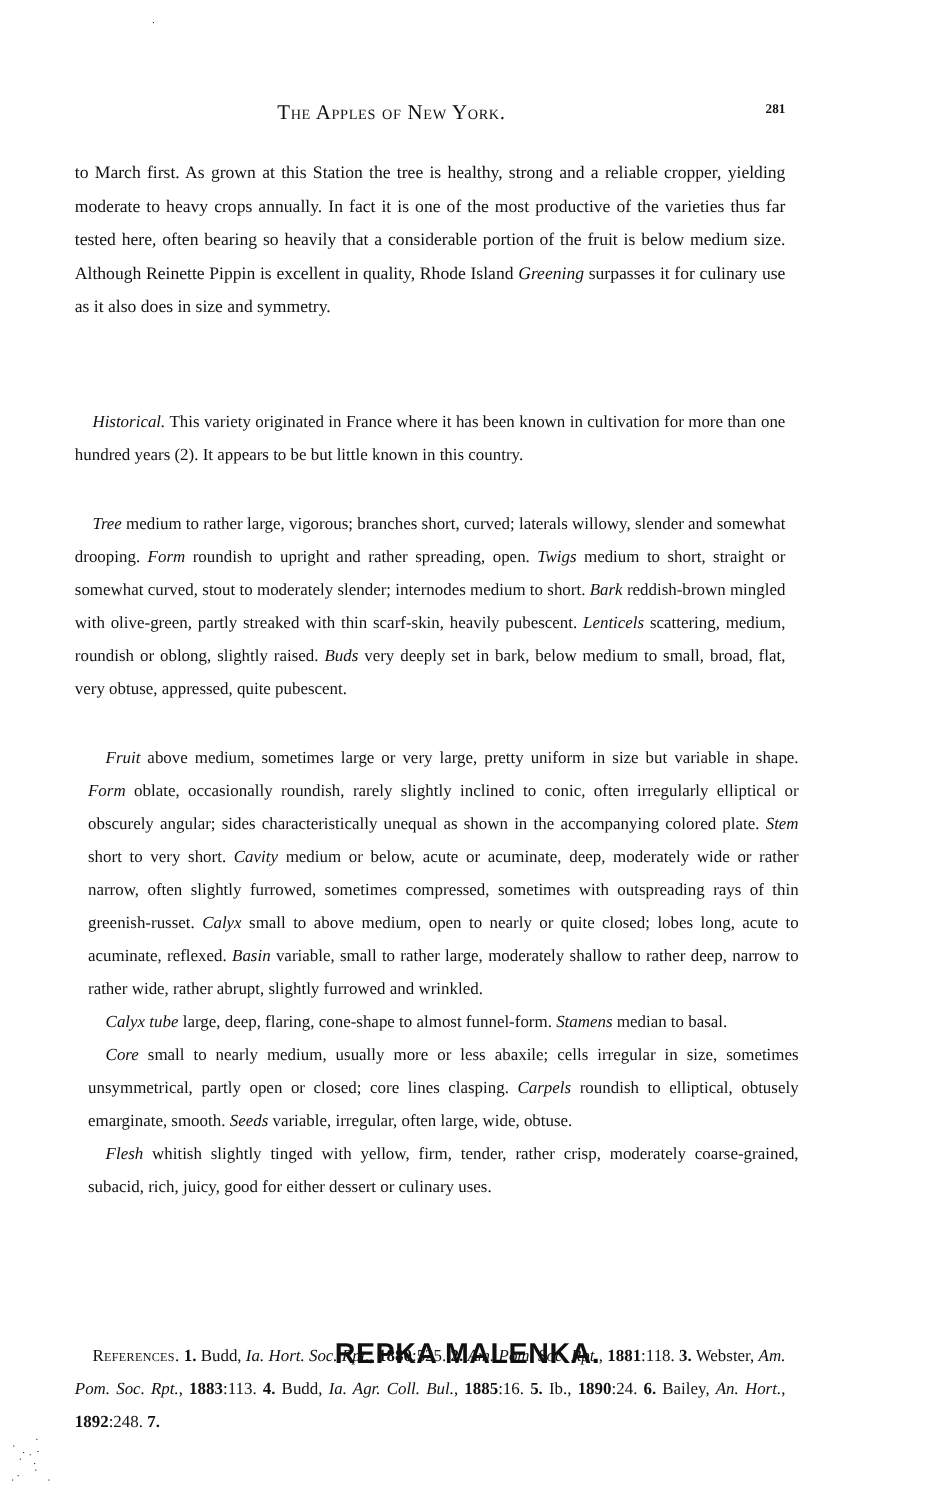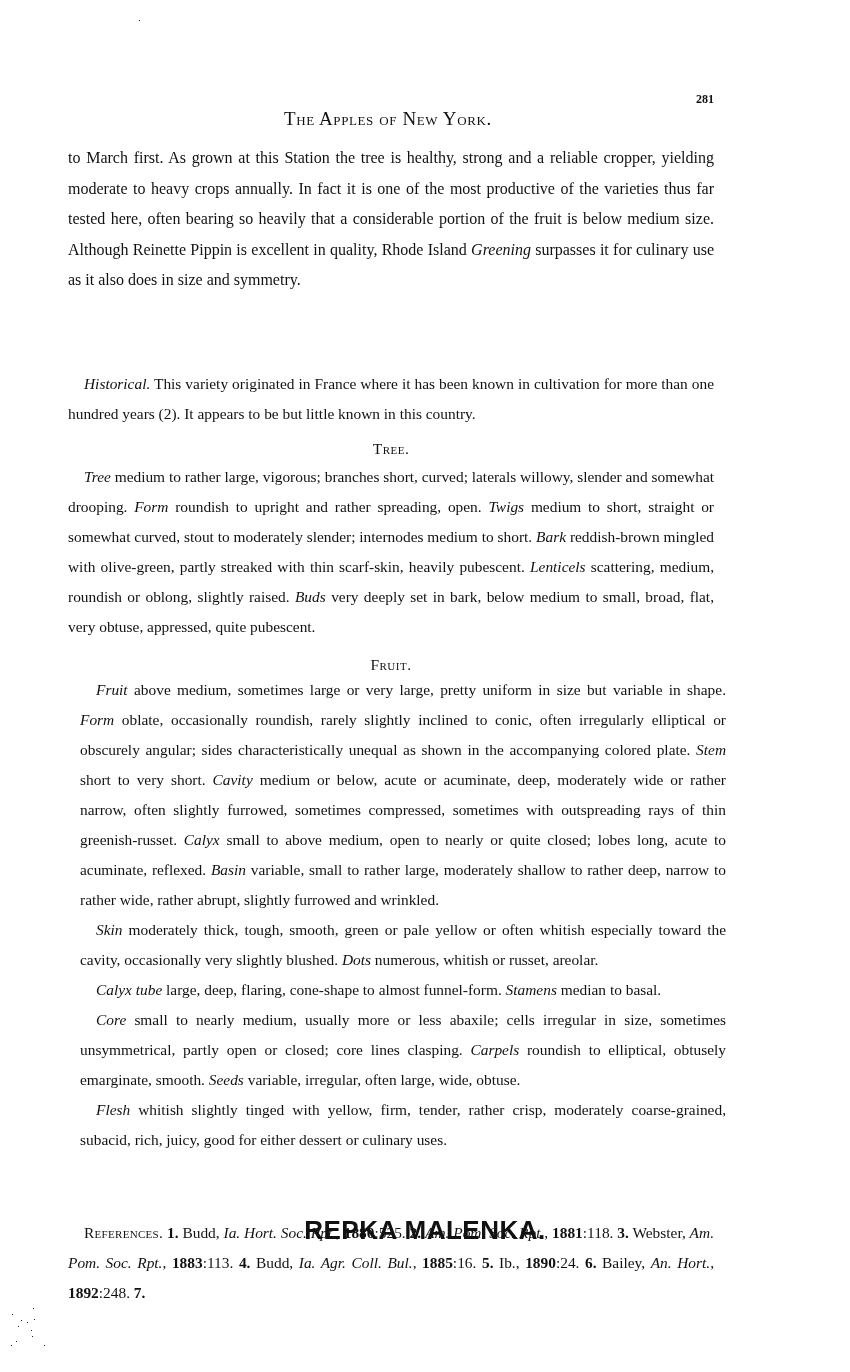--- a/index.html
+++ b/index.html
@@ -1,22 +1,22 @@
 <!DOCTYPE html>
 <html><head>
   <meta charset="utf-8">
   <style>
     html, body { margin: 0; padding: 0; background: #ffffff; }
     body { width: 850px; height: 1372px; position: relative; overflow: hidden;
            font-family: "Liberation Serif", "DejaVu Serif", serif; color: #111; }
     .page { position: absolute; left: 0; top: 0; width: 850px; height: 1372px; }
 
     .running-head { position: absolute; top: 92px; left: 252px; width: 462px; height: 28px; }
-    .running-title { position: absolute; left: 0; top: 16px; font-size: 19px; letter-spacing: 0.6px;
-                     font-variant: small-caps; margin-left: 32px; }
+    .running-title { position: absolute; left: 0; top: 0; font-size: 19px; letter-spacing: 0.6px;
+                     font-variant: small-caps; }
     .page-number { position: absolute; right: 0; top: 0; font-size: 12px; font-weight: bold; }
 
     .body-large { position: absolute; left: 68px; top: 143px; width: 646px;
                   font-size: 16px; line-height: 30.6px; text-align: justify; }
     .body-large p { margin: 0; }
 
     .small { position: absolute; left: 68px; width: 646px; font-size: 15.4px;
              line-height: 30px; text-align: justify; }
     .small p { margin: 0; text-indent: 16px; }
 
@@ -49,35 +49,28 @@
   </div>
 
   <div class="body-large">
     <p><span>to March first.  As grown at this Station the tree is healthy, strong and a reliable cropper, yielding moderate to heavy crops annually. In fact it is one of the most productive of the varieties thus far tested here, often bearing so heavily that a considerable portion of the fruit is below medium size.  Although Reinette Pippin is excellent in quality, Rhode Island </span><i>Greening</i><span> surpasses it for culinary use as it also does in size and symmetry.</span></p>
   </div>
 
   <div class="small" id="historical">
     <p><i>Historical.</i><span> This variety originated in France where it has been known in cultivation for more than one hundred years (2).  It appears to be but little known in this country.</span></p>
   </div>
 
-  <div class="small" id="tree-head">
-    <div class="section-head">Tree.</div>
-  </div>
 
   <div class="small" id="tree-block">
     <p><i>Tree</i><span> medium to rather large, vigorous; branches short, curved; laterals willowy, slender and somewhat drooping.  </span><i>Form</i><span> roundish to upright and rather spreading, open.  </span><i>Twigs</i><span> medium to short, straight or somewhat curved, stout to moderately slender; internodes medium to short.  </span><i>Bark</i><span> reddish-brown mingled with olive-green, partly streaked with thin scarf-skin, heavily pubescent.  </span><i>Lenticels</i><span> scattering, medium, roundish or oblong, slightly raised.  </span><i>Buds</i><span> very deeply set in bark, below medium to small, broad, flat, very obtuse, appressed, quite pubescent.</span></p>
   </div>
 
-  <div class="small" id="fruit-head">
-    <div class="section-head">Fruit.</div>
-  </div>
 
   <div class="small" id="fruit-block">
     <p><i>Fruit</i><span> above medium, sometimes large or very large, pretty uniform in size but variable in shape.  </span><i>Form</i><span> oblate, occasionally roundish, rarely slightly inclined to conic, often irregularly elliptical or obscurely angular; sides characteristically unequal as shown in the accompanying colored plate.  </span><i>Stem</i><span> short to very short.  </span><i>Cavity</i><span> medium or below, acute or acuminate, deep, moderately wide or rather narrow, often slightly furrowed, sometimes compressed, sometimes with outspreading rays of thin greenish-russet.  </span><i>Calyx</i><span> small to above medium, open to nearly or quite closed; lobes long, acute to acuminate, reflexed.  </span><i>Basin</i><span> variable, small to rather large, moderately shallow to rather deep, narrow to rather wide, rather abrupt, slightly furrowed and wrinkled.</span></p>
-    <p><i>Skin</i><span> moderately thick, tough, smooth, green or pale yellow or often whitish especially toward the cavity, occasionally very slightly blushed.  </span><i>Dots</i><span> numerous, whitish or russet, areolar.</span></p>
     <p><i>Calyx tube</i><span> large, deep, flaring, cone-shape to almost funnel-form.  </span><i>Stamens</i><span> median to basal.</span></p>
     <p><i>Core</i><span> small to nearly medium, usually more or less abaxile; cells irregular in size, sometimes unsymmetrical, partly open or closed; core lines clasping.  </span><i>Carpels</i><span> roundish to elliptical, obtusely emarginate, smooth.  </span><i>Seeds</i><span> variable, irregular, often large, wide, obtuse.</span></p>
     <p><i>Flesh</i><span> whitish slightly tinged with yellow, firm, tender, rather crisp, moderately coarse-grained, subacid, rich, juicy, good for either dessert or culinary uses.</span></p>
   </div>
 
   <div class="variety-title">REPKA MALENKA.</div>
 
   <div class="small" id="references">
     <p><span class="refs-label">References.</span><span id="references-list"><b class="num">  1.</b><span> Budd, </span><i>Ia. Hort. Soc. Rpt.</i><span>, </span><b>1880</b><span>:525.  </span><b class="num">  2.</b><span> </span><i>Am. Pom. Soc. Rpt.</i><span>, </span><b>1881</b><span>:118.  </span><b class="num">  3.</b><span> Webster, </span><i>Am. Pom. Soc. Rpt.</i><span>, </span><b>1883</b><span>:113.  </span><b class="num">  4.</b><span> Budd, </span><i>Ia. Agr. Coll. Bul.</i><span>, </span><b>1885</b><span>:16.  </span><b class="num">  5.</b><span> Ib., </span><b>1890</b><span>:24.  </span><b class="num">  6.</b><span> Bailey, </span><i>An. Hort.</i><span>, </span><b>1892</b><span>:248.  </span><b class="num">  7.</b></span></p>
   </div>

